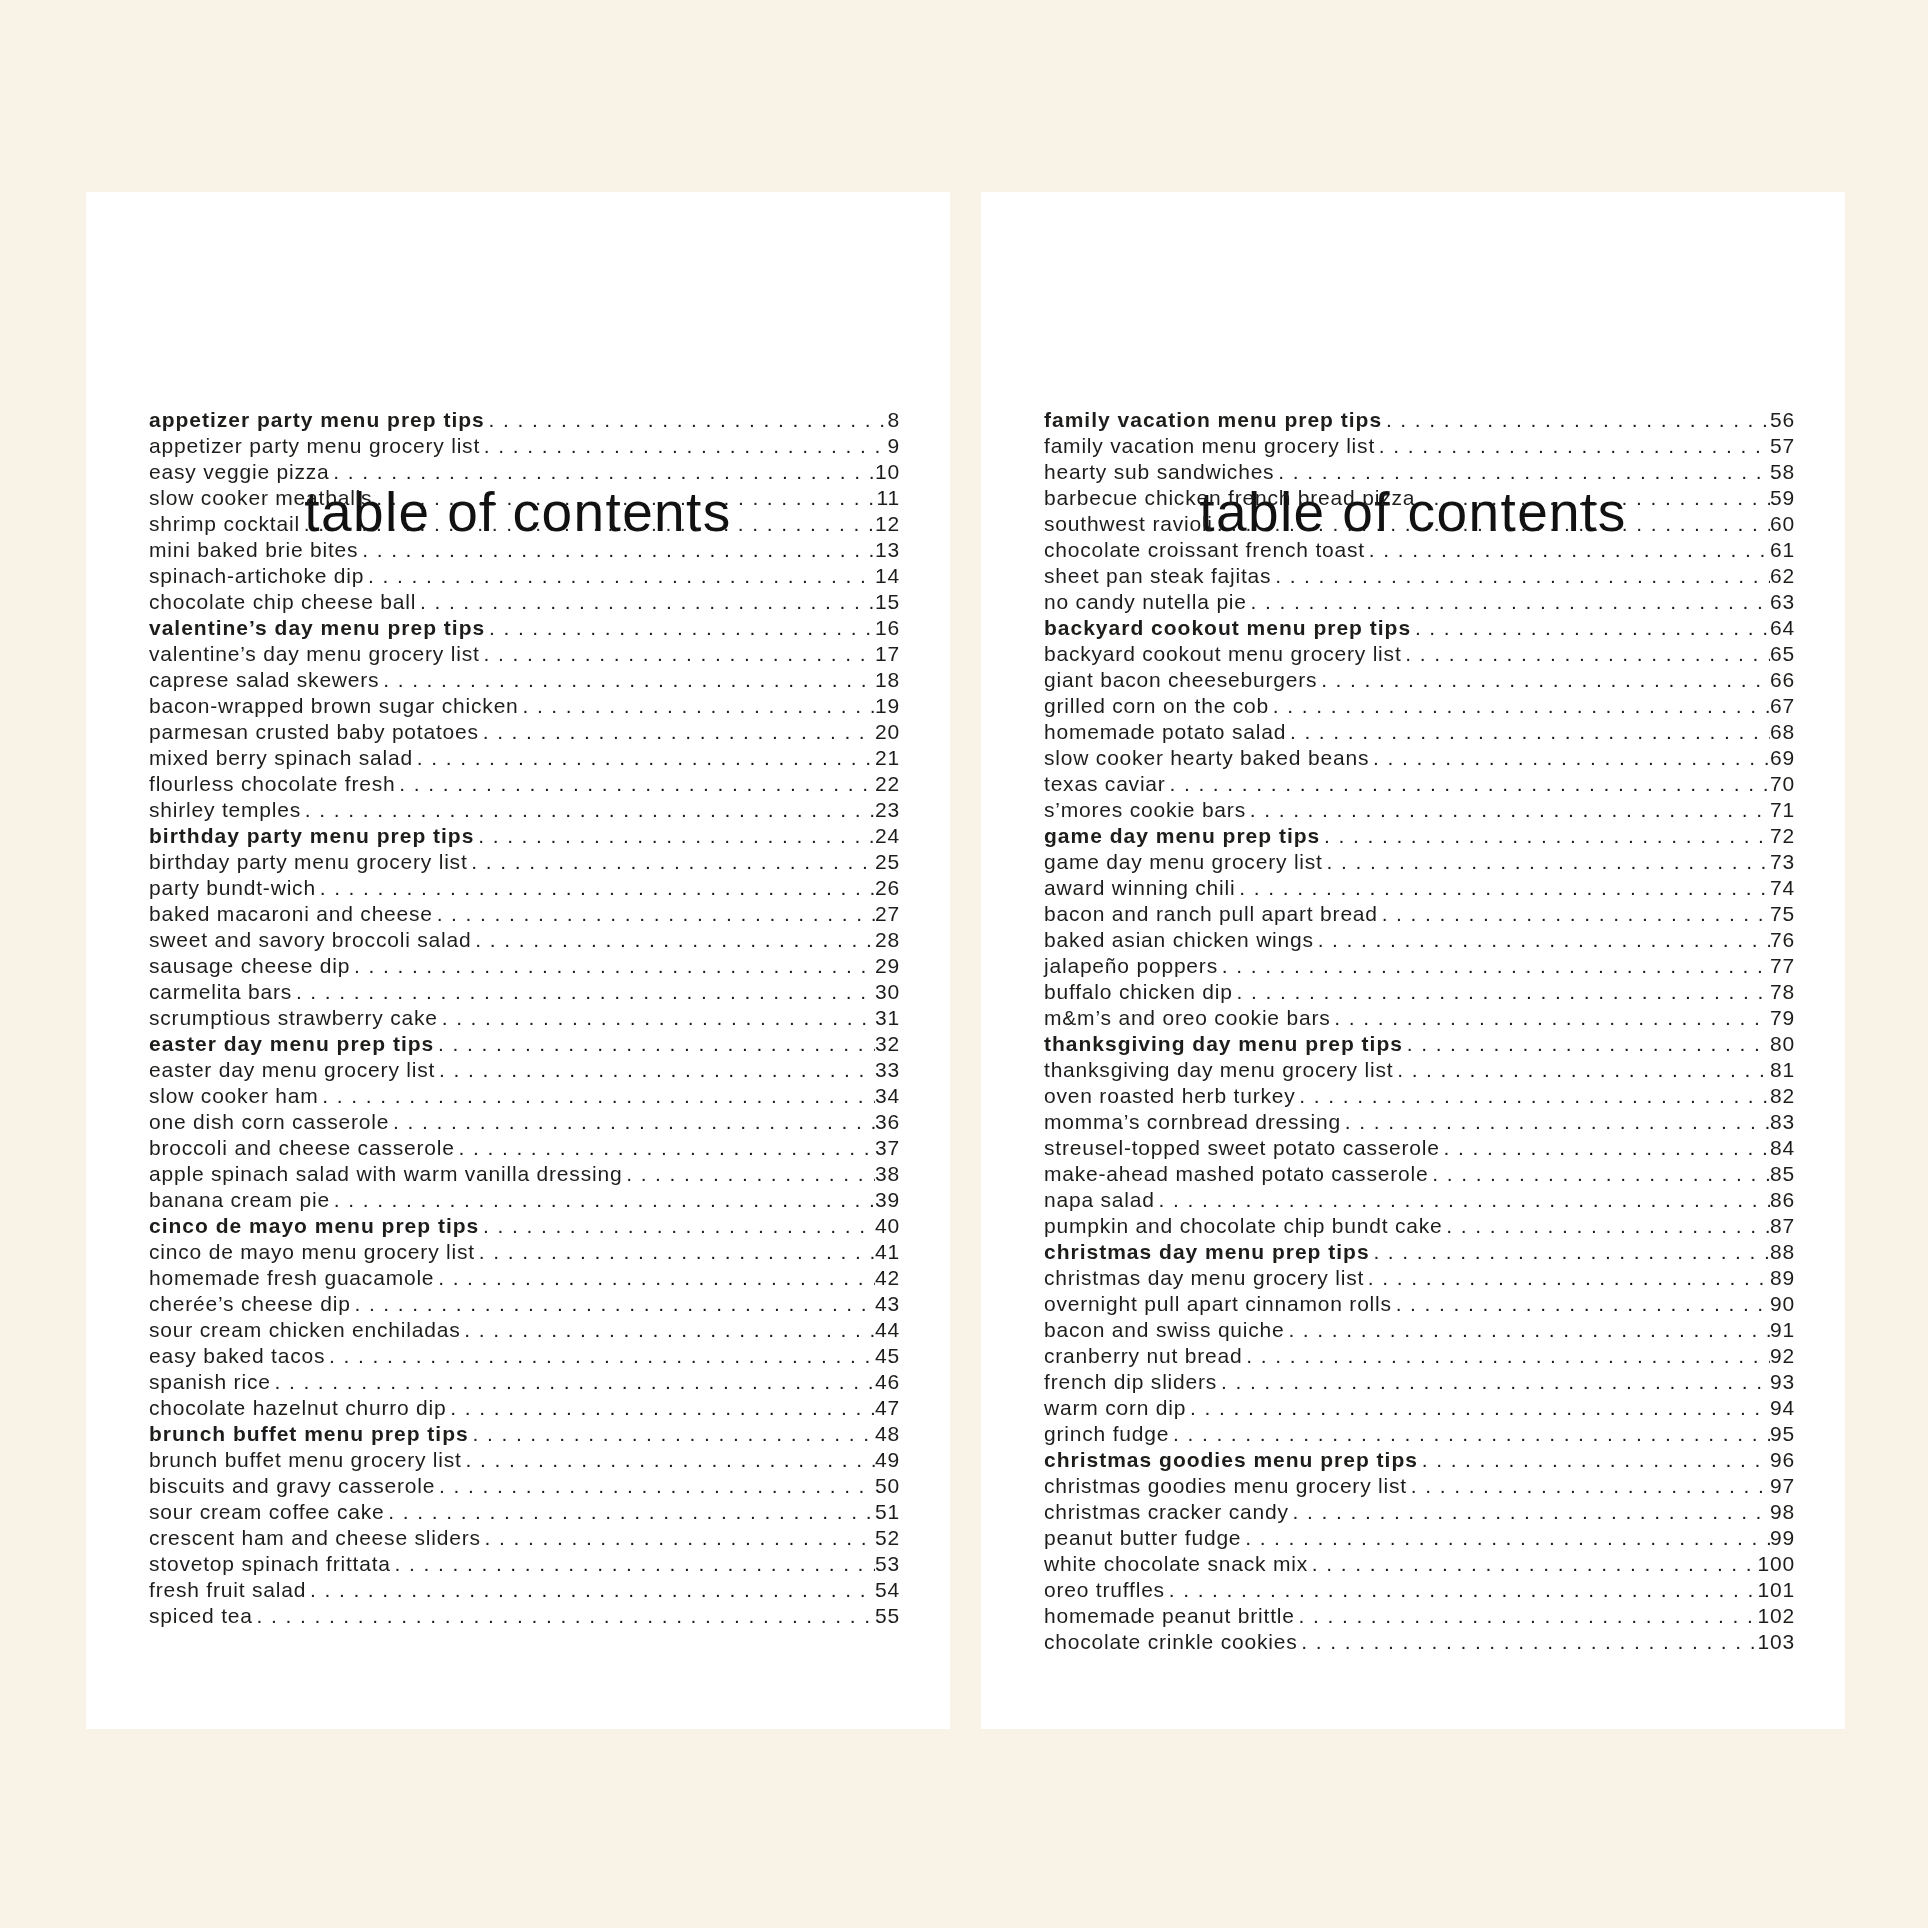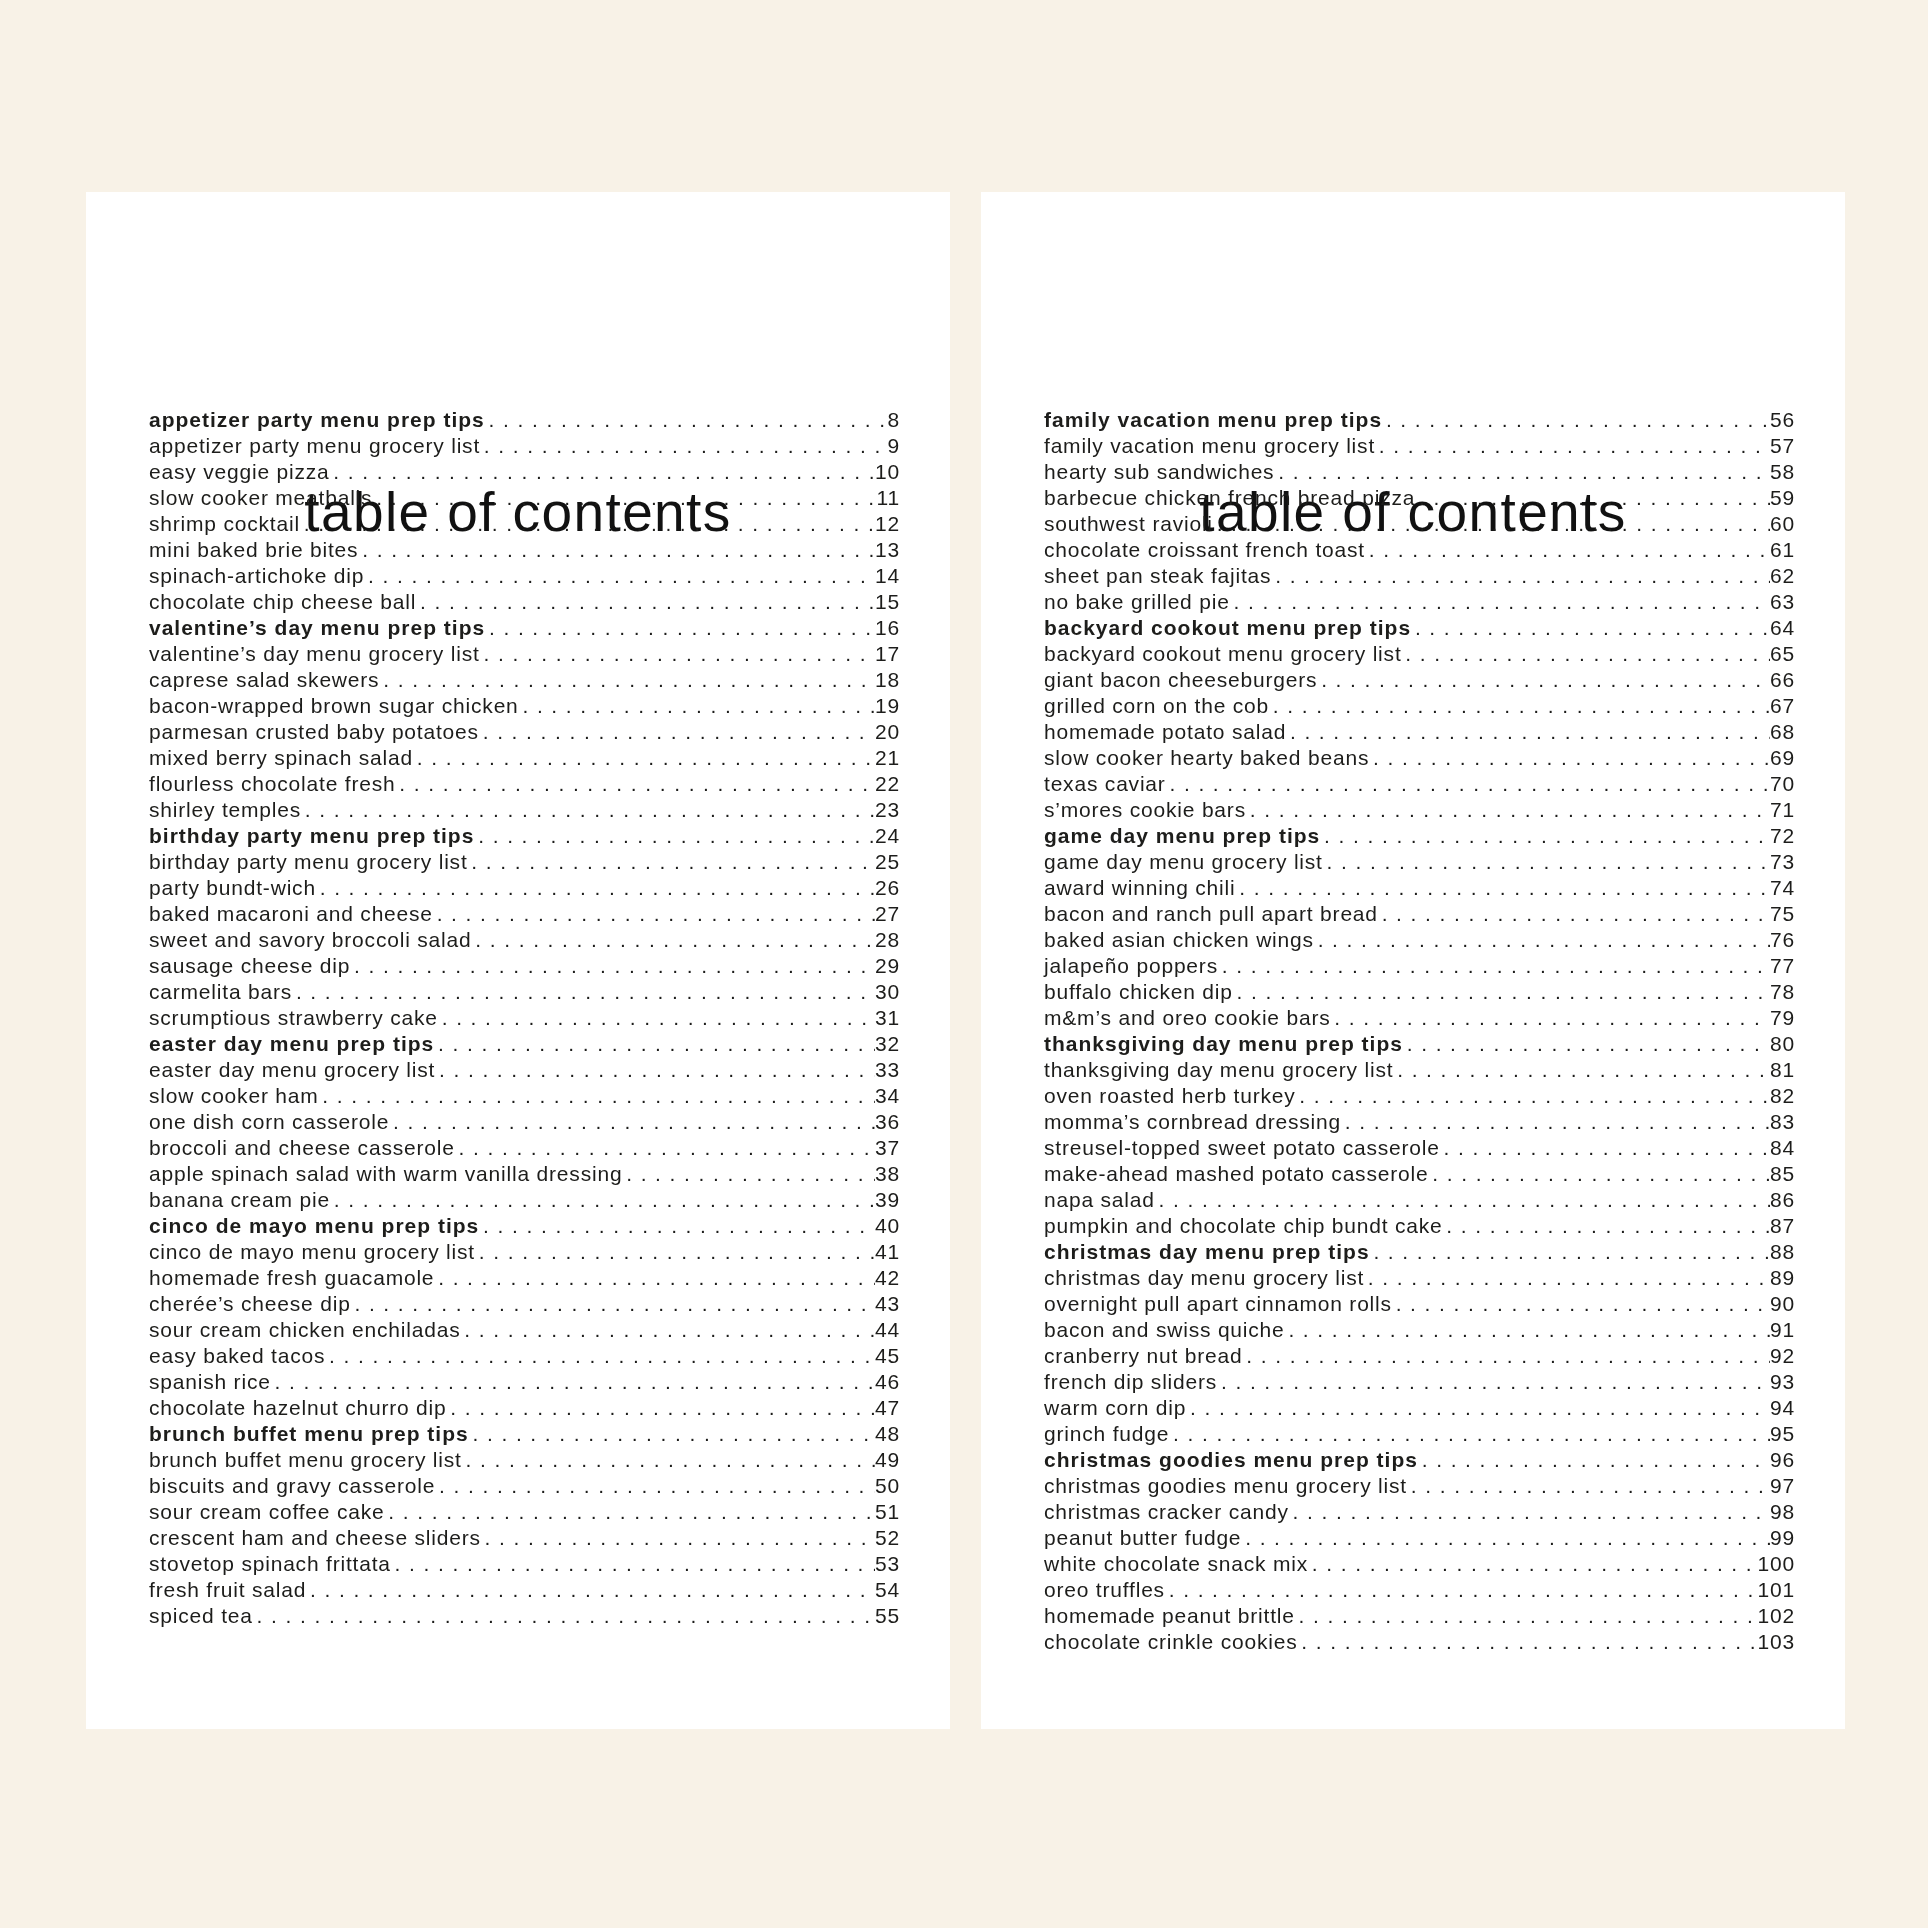--- a/index.html
+++ b/index.html
@@ -354,21 +354,21 @@
         <span class="toc-label">chocolate croissant french toast</span>
         <span class="toc-dots"></span>
         <span class="toc-page">61</span>
       </li>
       <li class="toc-row">
         <span class="toc-label">sheet pan steak fajitas</span>
         <span class="toc-dots"></span>
         <span class="toc-page">62</span>
       </li>
       <li class="toc-row">
-        <span class="toc-label">no bake grilled pie</span>
+        <span class="toc-label">no candy nutella pie</span>
         <span class="toc-dots"></span>
         <span class="toc-page">63</span>
       </li>
       <li class="toc-row bold">
         <span class="toc-label">backyard cookout menu prep tips</span>
         <span class="toc-dots"></span>
         <span class="toc-page">64</span>
       </li>
       <li class="toc-row">
         <span class="toc-label">backyard cookout menu grocery list</span>

